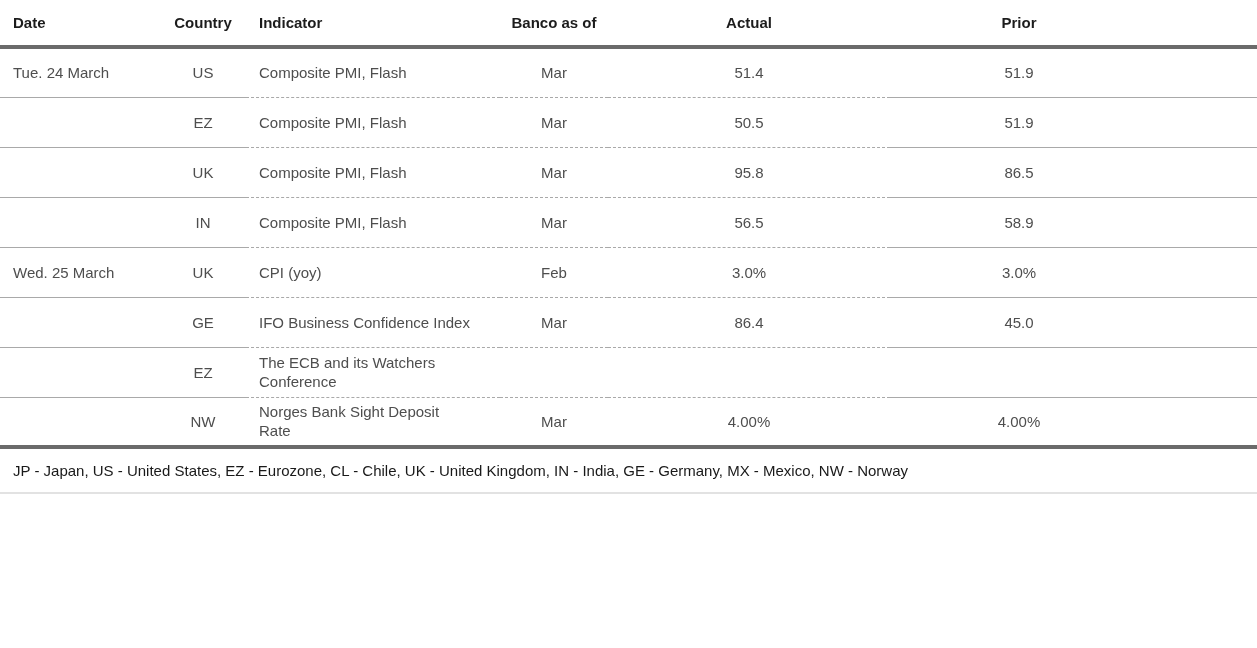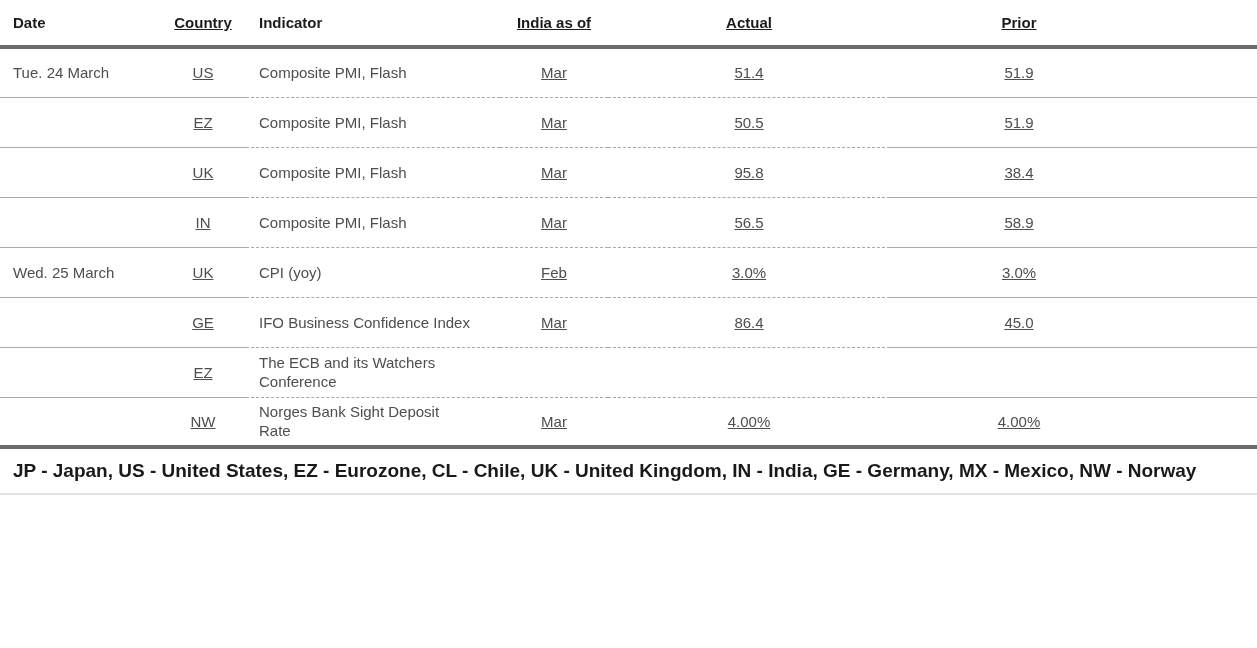--- a/index.html
+++ b/index.html
@@ -36,44 +36,44 @@
   thead th{
     height:47px;
     font-size:15px;
     font-weight:700;
     color:var(--header-text);
     border-bottom:4px solid var(--thick-rule);
     vertical-align:middle;
     white-space:nowrap;
   }
   th.al,td.al{text-align:left;padding-left:13px;margin-left:17px;}
-  th.ac,td.ac{text-align:center;text-decoration:underline;}
+  th.ac,td.ac{text-align:center;}
 
   tbody td{
     height:50px;
     font-size:15px;
     line-height:19px;
     vertical-align:middle;
     border-bottom:1px solid var(--row-divider);
   }
   tbody td.dashed{border-bottom-style:dashed;}
   tbody td:last-child{border-right:1px solid var(--right-edge);}
   tbody tr:last-child td{border-bottom:none;}
   td.indicator{
     white-space:pre-line;
     padding-right:14px;
   }
   .legend{
     padding:13px 13px 12px 13px;
     border-bottom:2px solid var(--bottom-faint);
   }
   .legend span{
-    font-size:19px;
+    font-size:15px;
     line-height:18px;
-    font-weight:700;
+    font-weight:400;
     color:var(--footer-text);
   }
 </style>
 </head>
 <body>
 
 <table class="calendar">
   <colgroup>
     <col class="c-date">
       <col class="c-country">
@@ -81,21 +81,21 @@
     <col class="c-dataasof">
       <col class="c-actual">
       <col class="c-prior">
       <col class="c-filler">
   </colgroup>
   <thead>
     <tr>
       <th class="al">Date</th>
       <th class="ac">Country</th>
       <th class="al">Indicator</th>
-      <th class="ac">India as of</th>
+      <th class="ac">Banco as of</th>
       <th class="ac">Actual</th>
       <th class="ac">Prior</th>
       <th></th>
     </tr>
   </thead>
   <tbody>
 
   <tr>
     <td class="al">Tue. 24 March</td>
     <td class="ac">US</td>
@@ -116,21 +116,21 @@
     <td></td>
   </tr>
 
 
   <tr>
     <td class="al"></td>
     <td class="ac">UK</td>
     <td class="al indicator dashed">Composite PMI, Flash</td>
     <td class="ac dashed">Mar</td>
     <td class="ac dashed">95.8</td>
-    <td class="ac">38.4</td>
+    <td class="ac">86.5</td>
     <td></td>
   </tr>
 
   <tr>
     <td class="al"></td>
     <td class="ac">IN</td>
     <td class="al indicator dashed">Composite PMI, Flash</td>
     <td class="ac dashed">Mar</td>
     <td class="ac dashed">56.5</td>
     <td class="ac">58.9</td>

